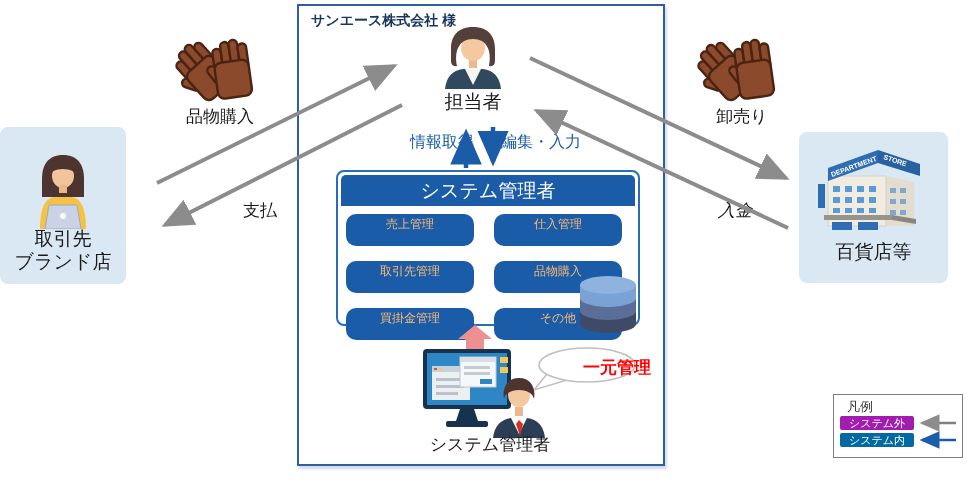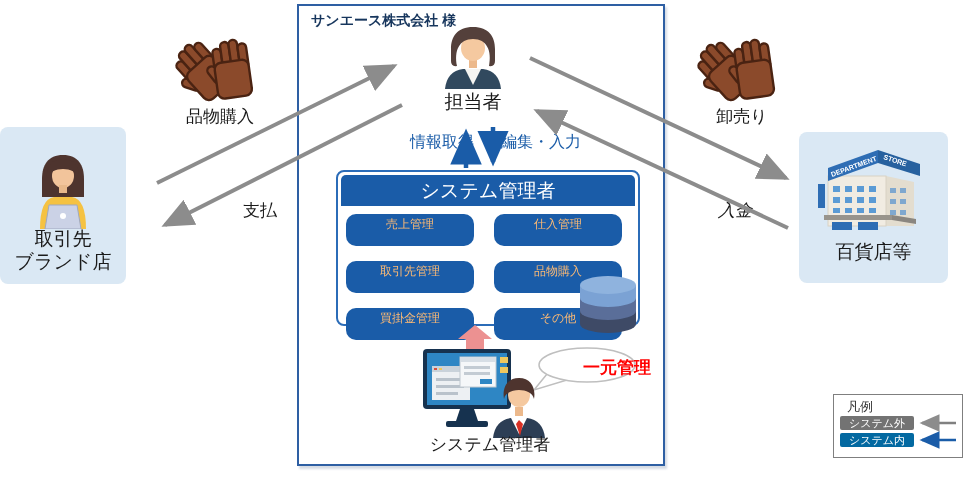--- a/index.html
+++ b/index.html
@@ -44,21 +44,21 @@
   .gloves-right{left:684px;top:30px;z-index:1;}
   .flow-label{font-size:17px;text-align:center;z-index:2;white-space:nowrap;}
   .lbl-goods{left:160px;top:105px;width:120px;}
   .lbl-pay{left:225px;top:199px;width:70px;text-align:center;}
   .lbl-wholesale{left:682px;top:105px;width:120px;}
   .lbl-deposit{left:700px;top:199px;width:70px;font-style:italic;}
   
   .legend{left:833px;top:394px;width:128px;height:62px;background:#fff;border:1.5px solid #7F7F7F;z-index:2;}
   .legend-title{position:absolute;left:13px;top:3px;font-size:13px;color:#333;}
   .legend-badge{position:absolute;left:6px;width:74px;height:14px;border-radius:2px;color:#fff;font-size:11px;line-height:14px;text-align:center;}
-  .badge-out{top:21px;background:#737373;}
+  .badge-out{top:21px;background:#a21caf;}
   .badge-in{top:38px;background:#0369a1;}
 </style>
 </head>
 <body>
 
 <div id="canvas">
 
   <svg width="0" height="0" style="position:absolute" aria-hidden="true">
     <defs>
       <g id="glove" stroke="#4A2312" stroke-width="2.5" fill="#8B4A2B" stroke-linejoin="round">

